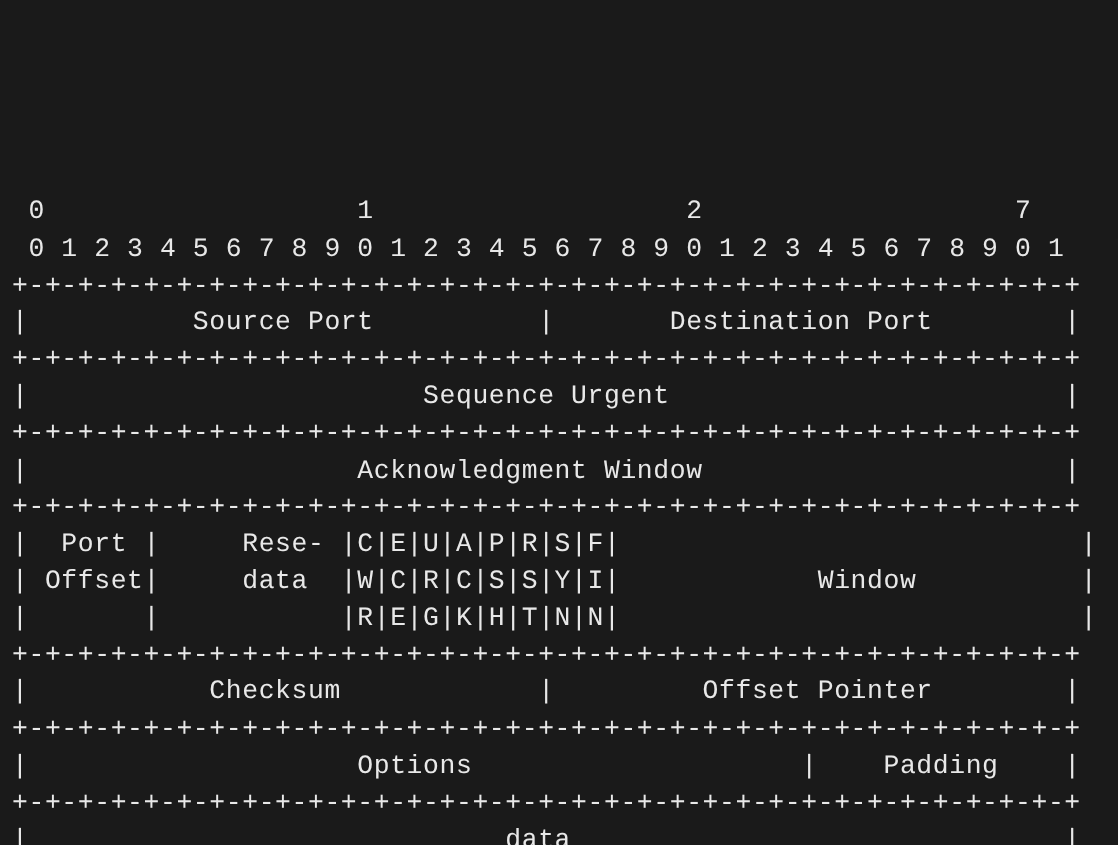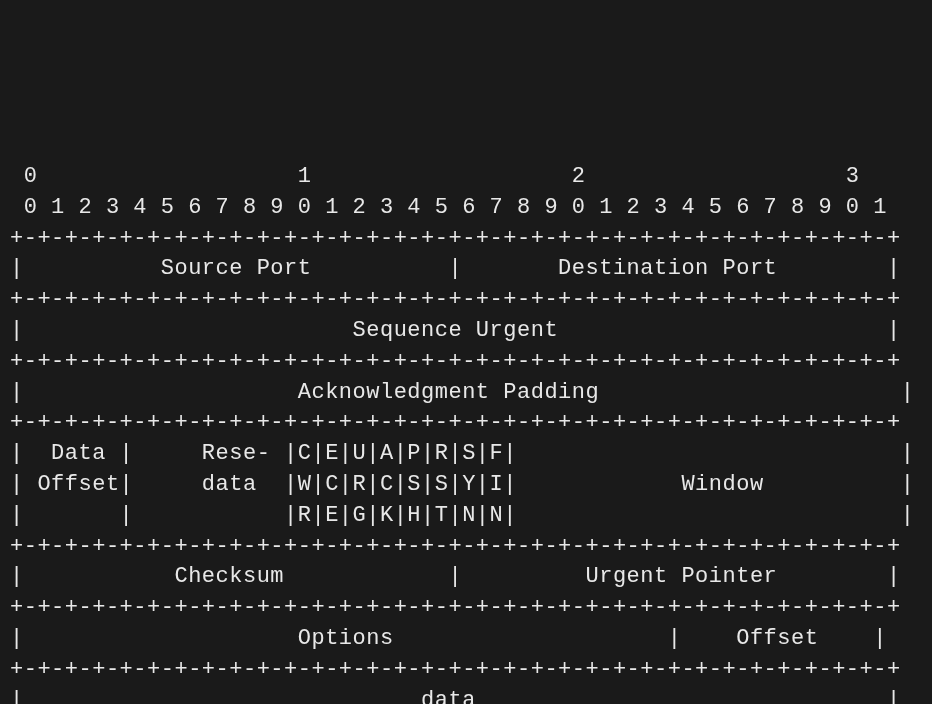--- a/index.html
+++ b/index.html
@@ -16,36 +16,36 @@
     .diagram {
       display: block;
     }
   </style>
 </head>
 <body>
 
 
 
 <div class="diagram">
-<span> 0                   1                   2                   3</span>
+<span> 0                   1                   2                   7</span>
 <span> 0 1 2 3 4 5 6 7 8 9 0 1 2 3 4 5 6 7 8 9 0 1 2 3 4 5 6 7 8 9 0 1</span>
 <span>+-+-+-+-+-+-+-+-+-+-+-+-+-+-+-+-+-+-+-+-+-+-+-+-+-+-+-+-+-+-+-+-+</span>
 <span>|          Source Port          |       Destination Port        |</span>
 <span>+-+-+-+-+-+-+-+-+-+-+-+-+-+-+-+-+-+-+-+-+-+-+-+-+-+-+-+-+-+-+-+-+</span>
 <span>|                        Sequence Urgent                        |</span>
 <span>+-+-+-+-+-+-+-+-+-+-+-+-+-+-+-+-+-+-+-+-+-+-+-+-+-+-+-+-+-+-+-+-+</span>
-<span>|                    Acknowledgment Padding                      |</span>
+<span>|                    Acknowledgment Window                      |</span>
 <span>+-+-+-+-+-+-+-+-+-+-+-+-+-+-+-+-+-+-+-+-+-+-+-+-+-+-+-+-+-+-+-+-+</span>
-<span>|  Data |     Rese- |C|E|U|A|P|R|S|F|                            |</span>
+<span>|  Port |     Rese- |C|E|U|A|P|R|S|F|                            |</span>
 <span>| Offset|     data  |W|C|R|C|S|S|Y|I|            Window          |</span>
 <span>|       |           |R|E|G|K|H|T|N|N|                            |</span>
 <span>+-+-+-+-+-+-+-+-+-+-+-+-+-+-+-+-+-+-+-+-+-+-+-+-+-+-+-+-+-+-+-+-+</span>
-<span>|           Checksum            |         Urgent Pointer        |</span>
+<span>|           Checksum            |         Offset Pointer        |</span>
 <span>+-+-+-+-+-+-+-+-+-+-+-+-+-+-+-+-+-+-+-+-+-+-+-+-+-+-+-+-+-+-+-+-+</span>
-<span>|                    Options                    |    Offset    |</span>
+<span>|                    Options                    |    Padding    |</span>
 <span>+-+-+-+-+-+-+-+-+-+-+-+-+-+-+-+-+-+-+-+-+-+-+-+-+-+-+-+-+-+-+-+-+</span>
 <span>|                             data                              |</span>
 
 
 
 
 
 </div>
 
 

